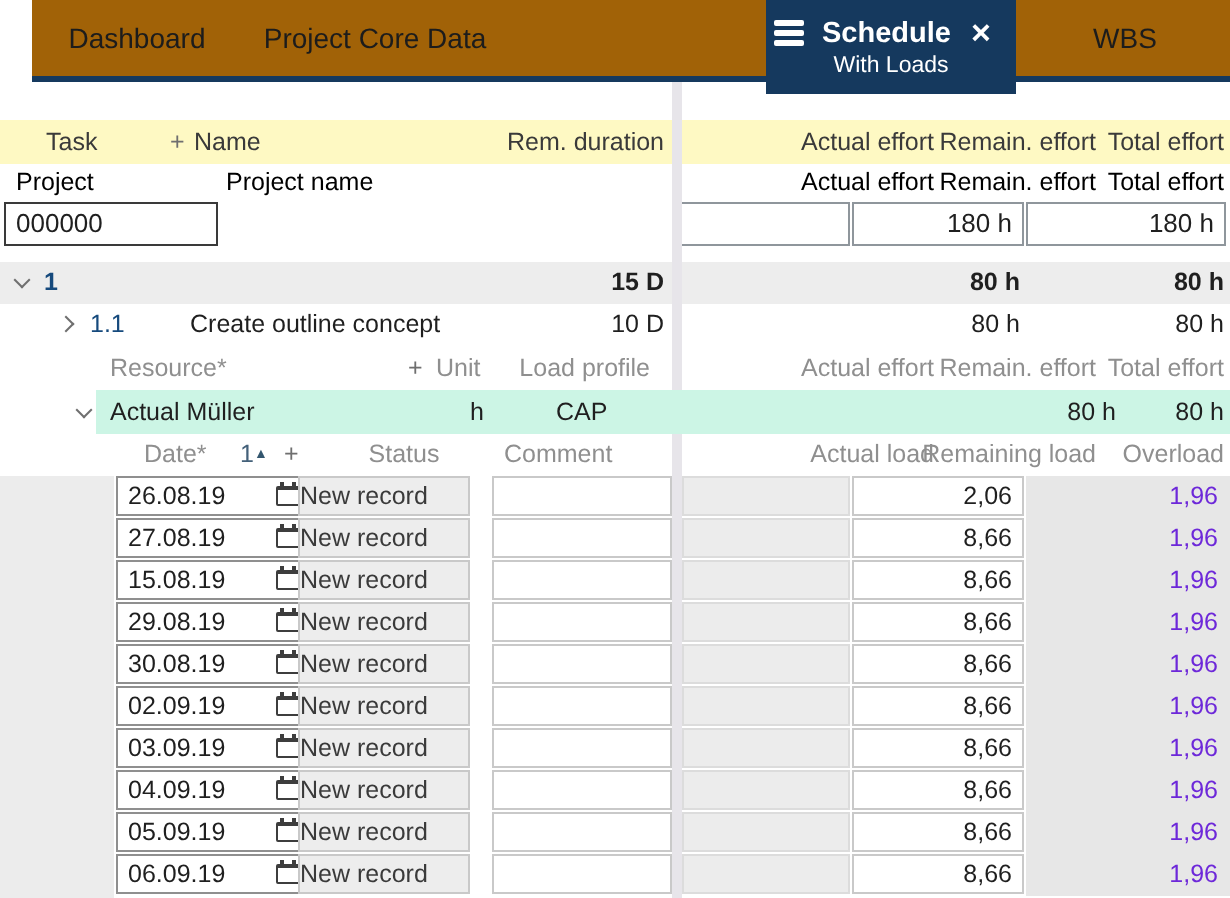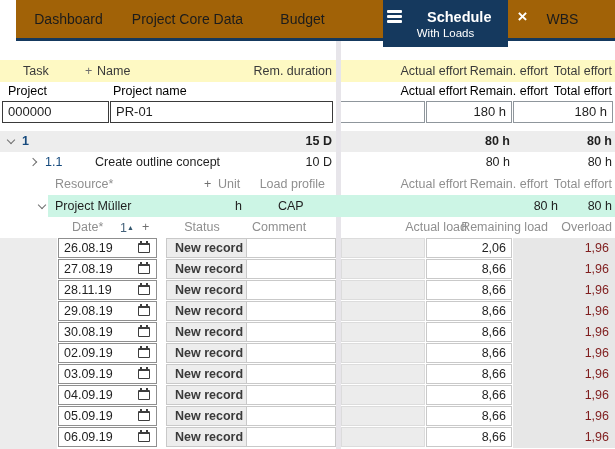--- a/index.html
+++ b/index.html
@@ -9,21 +9,21 @@
     font-family:"Liberation Sans", sans-serif; font-size:12.5px; color:#1f1f1f;
     background:#fff;
   }
   
   .tabstrip { position:absolute; top:0; left:16px; width:615px; height:41px;
     background:#a16207; border-bottom:3px solid #15395e; }
   .tab { position:absolute; top:0; height:38px; line-height:38px; text-align:center;
     font-size:14px; color:#1c1c1c; cursor:default; }
   .tab-active { position:absolute; top:0; left:383px; width:125px; height:47px;
     background:#15395e; color:#fff; z-index:4; }
-  .tab-active .row1 { display:flex; align-items:center; height:27px; padding-top:6px;gap:16px; }
+  .tab-active .row1 { display:flex; align-items:center; height:27px; padding-top:6px; }
   .burger { width:15px; margin-left:4px; }
   .burger span { display:block; width:15px; height:2.5px; background:#fff; margin:2.5px 0; border-radius:1px; }
   .sched-label { font-weight:bold; font-size:14.5px; margin-left:9px; }
   .close-x { margin-left:10px; font-size:17px; font-weight:bold; line-height:1; }
   .sched-sub { text-align:center; font-size:11.5px; margin-top:0px; }
   
   .vdivider { position:absolute; left:336px; top:41px; width:5px; height:408px;
     background:#e7e5ea; z-index:2; }
   
   .row { position:absolute; left:0; width:615px; }
@@ -56,41 +56,40 @@
   .chev { display:inline-block; width:6px; height:6px;
     border-right:1.5px solid #6f6f6f; border-bottom:1.5px solid #6f6f6f; }
   .chev.down { transform:rotate(45deg); margin-bottom:2px; }
   .chev.right { transform:rotate(-45deg); margin-bottom:1px; }
   
   .load-indent { position:absolute; left:0; top:238px; width:57px; height:211px; background:#ececec; }
   #load-rows { position:absolute; left:0; top:238px; width:514px; }
   .load-row { position:relative; height:21px; }
   .lcell { position:absolute; top:0; height:20px; line-height:18px; font-size:12.5px; }
   .c-date   { left:58px;  width:99px;  background:#fff;    border:1px solid #8f8f8f; padding:0 5px; }
-  .c-status { left:166px; width:86px;  background:#ededed; border:1px solid #c9c9c9; text-align:center; color:#3a3a3a;font-weight:bold; }
+  .c-status { left:149px; width:86px;  background:#ededed; border:1px solid #c9c9c9; text-align:left; color:#3a3a3a; }
   .c-comment{ left:246px; width:90px;  background:#fff;    border:1px solid #c9c9c9; }
   .c-actual { left:341px; width:84px;  background:#ececec; border:1px solid #dcdcdc; }
   .c-remain { left:426px; width:86px;  background:#fff;    border:1px solid #c9c9c9; text-align:right; padding:0 5px; }
   .c-overload { left:513px; width:102px; height:21px; line-height:20px; background:#e7e7e7;
-    color:#7f1d1d; text-align:right; padding:0 6px; }
+    color:#6d28d9; text-align:right; padding:0 6px; }
   
   .cal { position:absolute; right:6px; top:4px; width:12px; height:10px;
     border:1px solid #3d3d3d; border-top:2px solid #3d3d3d; border-radius:1px; background:#fff; }
   .cal::before, .cal::after { content:""; position:absolute; top:-4px; width:2px; height:3px; background:#3d3d3d; }
   .cal::before { left:1px; } .cal::after { right:1px; }
 </style>
 </head>
 <body>
 
 <div class="app">
 
   <div class="tabstrip">
     <div class="tab" style="left:0;width:105px;">Dashboard</div>
     <div class="tab" style="left:105px;width:133px;">Project Core Data</div>
-    <div class="tab" style="left:238px;width:97px;">Budget</div>
     <div class="tab" style="left:508px;width:77px;">WBS</div>
   </div>
   <div class="tab-active">
     <div class="row1">
       <span class="burger">
           <span></span>
           <span></span>
           <span></span>
         </span>
       <span class="sched-label">Schedule</span>
@@ -114,21 +113,20 @@
   <div class="row hdr2">
     <span class="abs" style="left:8px;">Project</span>
     <span class="abs" style="left:113px;">Project name</span>
     <span class="abs" style="right:148px;">Actual effort</span>
     <span class="abs" style="right:67px;">Remain. effort</span>
     <span class="abs" style="right:3px;">Total effort</span>
   </div>
 
   <div class="row inputrow">
     <span class="ibox" style="left:2px;width:107px;">000000</span>
-    <span class="ibox" style="left:110px;width:223px;">PR-01</span>
     <span class="ibox light num" style="left:338px;width:87px;"></span>
     <span class="ibox light num" style="left:426px;width:86px;">180 h</span>
     <span class="ibox light num" style="left:513px;width:100px;">180 h</span>
   </div>
 
   <div class="row taskrow1">
     <span class="abs" style="left:8px;"><i class="chev down"></i></span>
     <span class="abs task-id" style="left:22px;">1</span>
     <span class="abs" style="right:283px;">15 D</span>
     <span class="abs" style="right:105px;">80 h</span>
@@ -150,21 +148,21 @@
     <span class="abs" style="left:218px;">Unit</span>
     <span class="abs" style="right:290px;">Load profile</span>
     <span class="abs" style="right:148px;">Actual effort</span>
     <span class="abs" style="right:67px;">Remain. effort</span>
     <span class="abs" style="right:3px;">Total effort</span>
   </div>
 
   <div class="row resrow">
     <span class="abs" style="position:absolute;left:39px;top:0;"><i class="chev down"></i></span>
     <div class="teal">
-      <span class="abs" style="left:7px;">Project Müller</span>
+      <span class="abs" style="left:7px;">Actual Müller</span>
       <span class="abs" style="left:187px;">h</span>
       <span class="abs" style="left:230px;">CAP</span>
       <span class="abs" style="right:57px;">80 h</span>
       <span class="abs" style="right:3px;">80 h</span>
     </div>
   </div>
 
   <div class="row loadhdr">
     <span class="abs" style="left:72px;">Date*</span>
     <span class="abs" style="left:120px;color:#44617a;"><span>1</span><span class="sort-tri">▲</span></span>
@@ -197,21 +195,21 @@
       </span>
       <span class="lcell c-status">New record</span>
       <span class="lcell c-comment"></span>
       <span class="lcell c-actual"></span>
       <span class="lcell c-remain">8,66</span>
       <span class="lcell c-overload">1,96</span>
     </div>
 
     <div class="load-row">
       <span class="lcell c-date">
-        <span>28.11.19</span>
+        <span>15.08.19</span>
         <span class="cal"></span>
       </span>
       <span class="lcell c-status">New record</span>
       <span class="lcell c-comment"></span>
       <span class="lcell c-actual"></span>
       <span class="lcell c-remain">8,66</span>
       <span class="lcell c-overload">1,96</span>
     </div>
 
     <div class="load-row">

